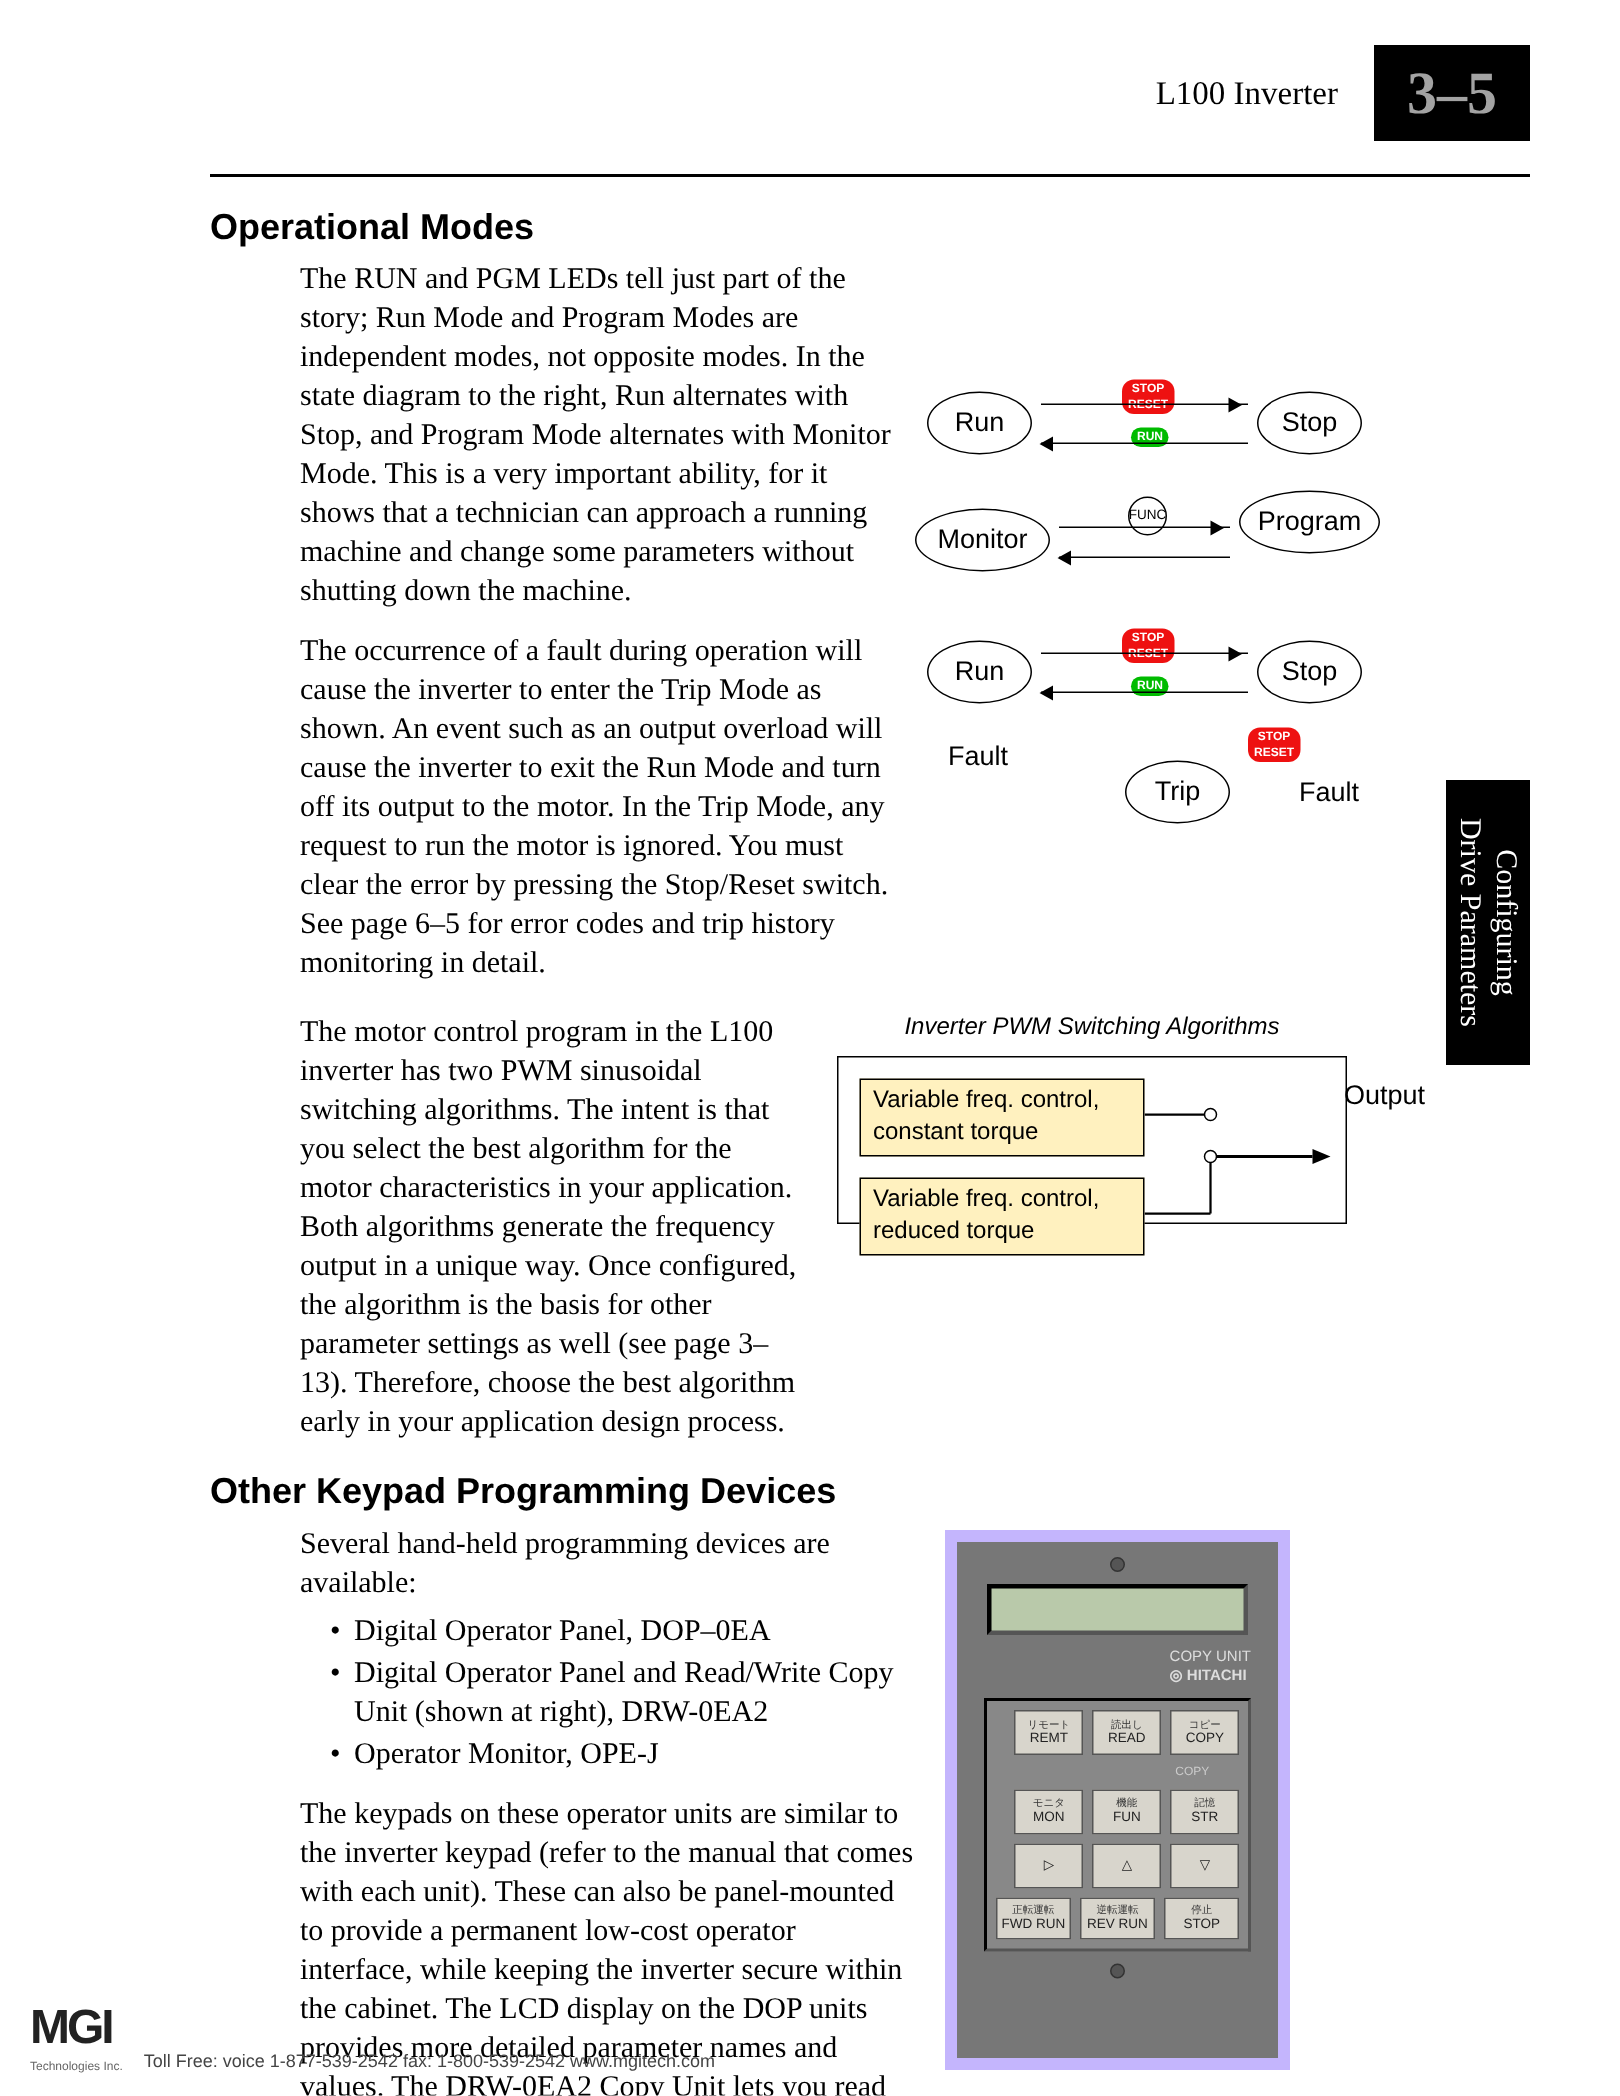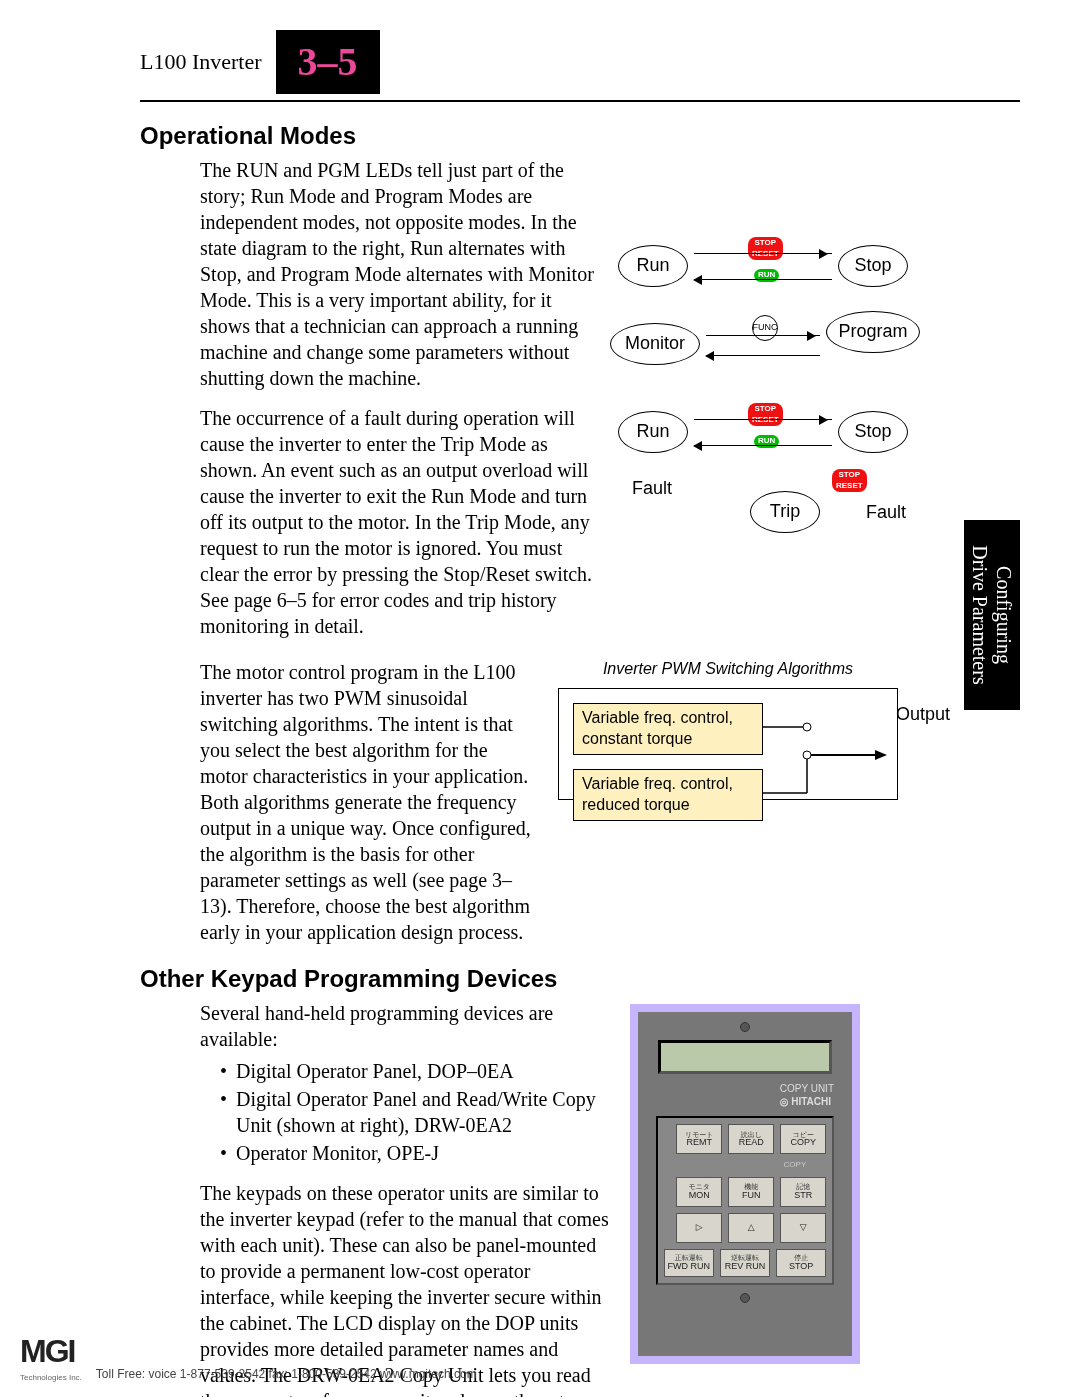--- a/index.html
+++ b/index.html
@@ -1,22 +1,22 @@
 <!DOCTYPE html>
 <html><head>
 <meta charset="utf-8">
 <style>
   * { margin:0; padding:0; box-sizing:border-box; }
   body { background:#fff; font-family:"Times New Roman",Times,serif; color:#000;
          width:1080px; height:1397px; position:relative; font-size:20px; line-height:1.3; }
   .page { padding:30px 60px 0 140px; }
-  .header { display:flex; align-items:center; justify-content:flex-start; gap:14px;
-            border-bottom:2px solid #000; padding-bottom:6px; margin-bottom:18px; }
+  .header { display:flex; align-items:center; justify-content:flex-end; gap:24px;
+            border-bottom:2px solid #000; padding-bottom:22px; margin-bottom:18px; }
   .header-title { font-size:22px; }
-  .page-num-box { background:#000; color:#ec4899; font-size:40px; font-weight:bold;
+  .page-num-box { background:#000; color:#a3a3a3; font-size:40px; font-weight:bold;
                   padding:6px 22px; }
   h2 { font-family:Arial,Helvetica,sans-serif; font-size:24px; font-weight:bold;
        margin:14px 0 6px 0; }
   .sec1 { display:flex; gap:10px;align-items:center; }
   .sec1-left { flex:0 0 460px; }
   .sec1-left p { margin:0 0 14px 0; padding-left:60px; }
   .diagram { flex:0 0 320px; }
   .sec2 { display:flex; gap:18px; margin-top:6px; }
   .sec2-left { flex:0 0 400px; }
   .sec2-left p { padding-left:60px; }

